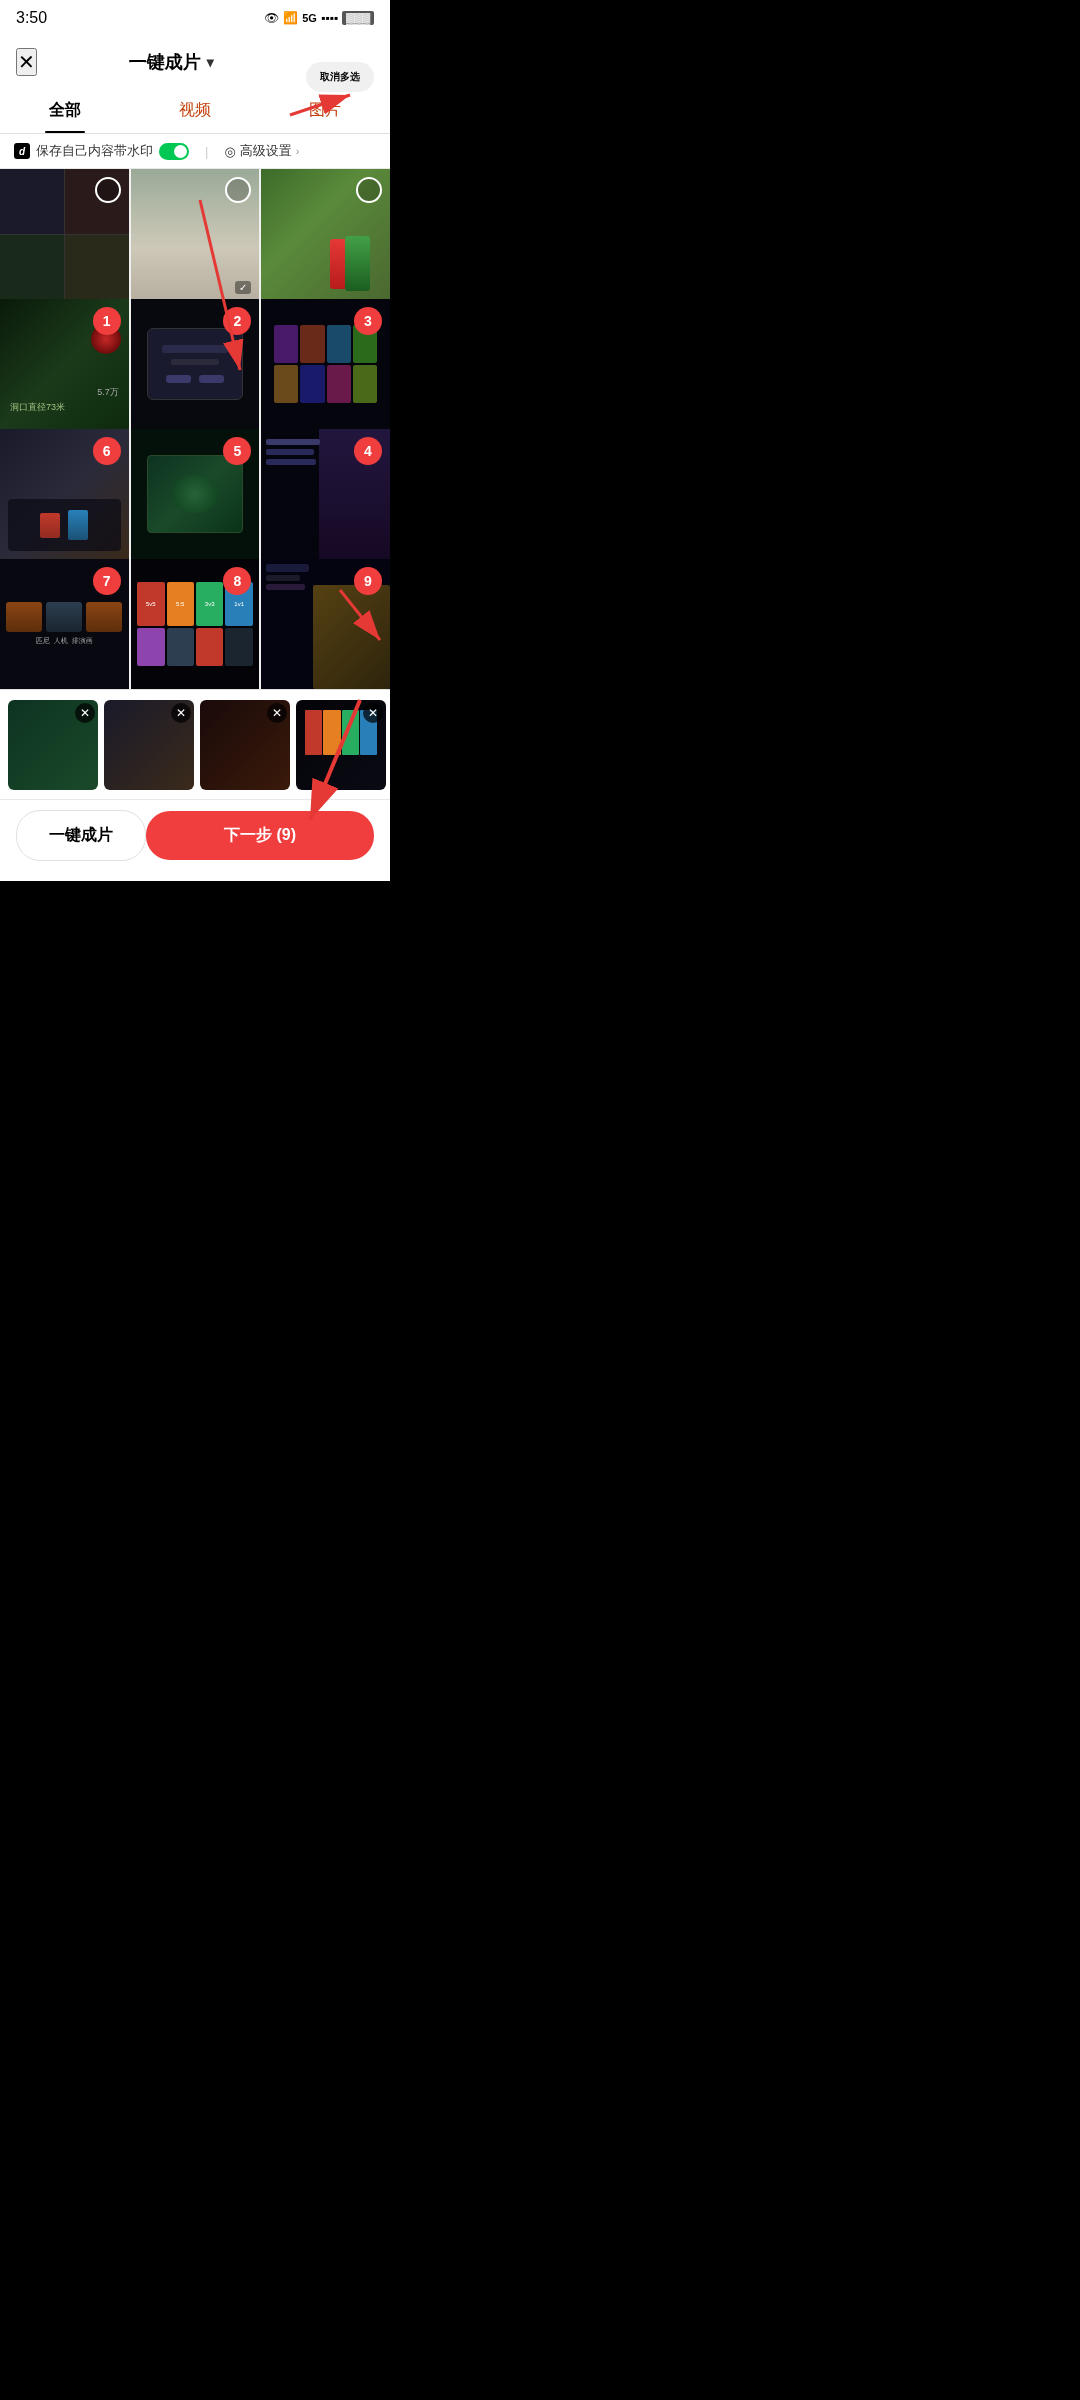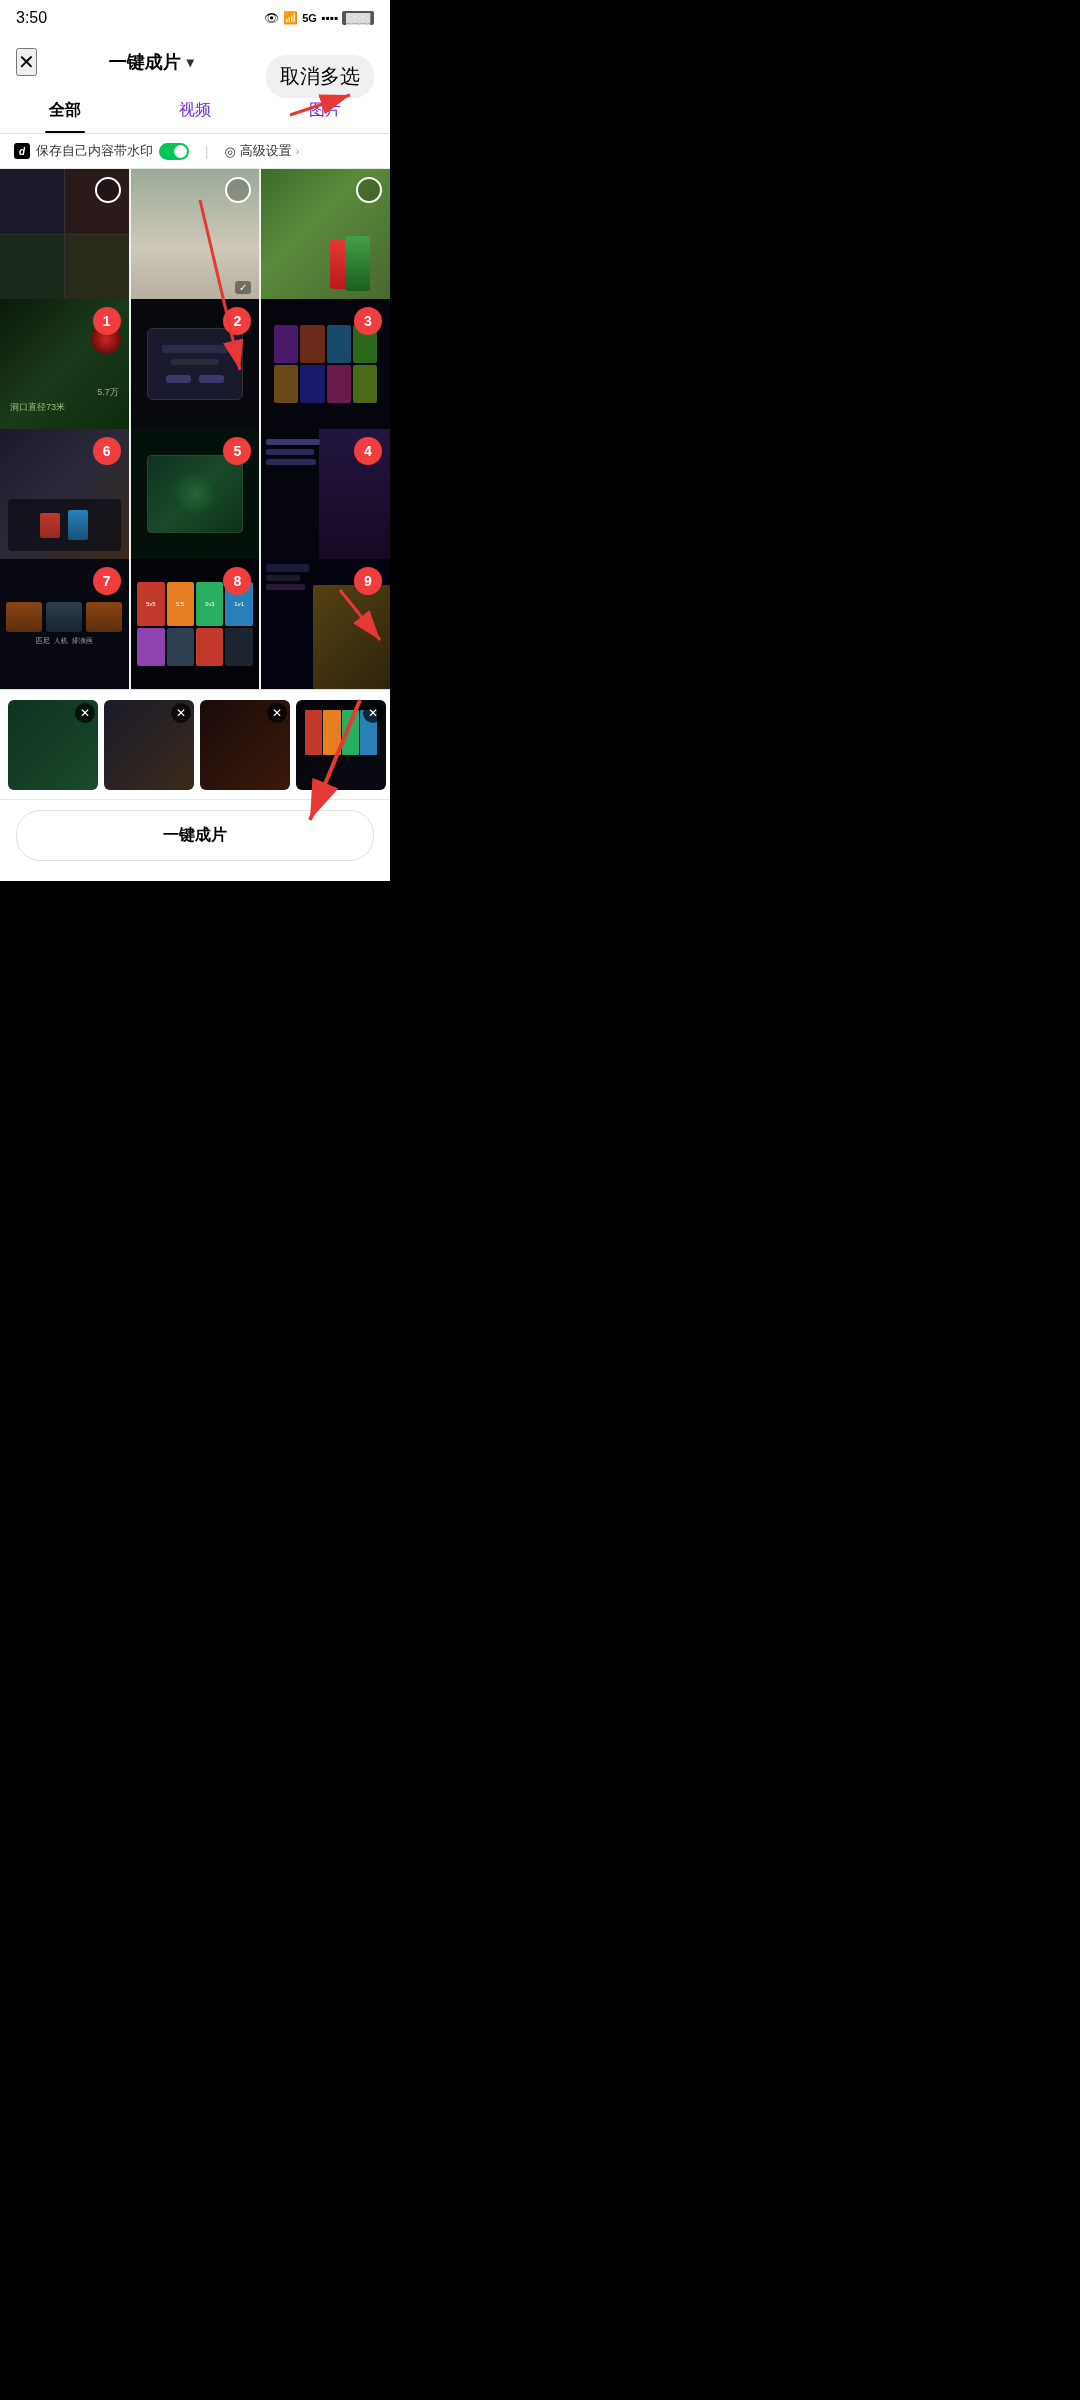--- a/index.html
+++ b/index.html
@@ -38,37 +38,37 @@
       gap: 6px;
       font-size: 18px;
       font-weight: 600;
     }
     .header-title-arrow { font-size: 14px; color: #333; }
     .header-cancel-btn {
       background: #f0f0f0;
       border: none;
       border-radius: 20px;
       padding: 8px 14px;
-      font-size: 20px;
-      font-weight: 400;
+      font-size: 10px;
+      font-weight: 700;
       cursor: pointer;
       margin-top: 29px;
     }
 
     .tabs {
       background: #fff;
       display: flex;
       border-bottom: 1px solid #e0e0e0;
     }
     .tab {
       flex: 1;
       text-align: center;
       padding: 12px 0;
       font-size: 16px;
-      color: #6d28d9;
+      color: #c2410c;
       cursor: pointer;
       position: relative;
     }
     .tab.active {
       color: #000;
       font-weight: 600;
     }
     .tab.active::after {
       content: '';
       position: absolute;
@@ -493,20 +493,21 @@
       <div style="background:#27ae60;border-radius:1px;"></div>
       <div style="background:#2980b9;border-radius:1px;"></div>
     </div>
     <div class="selected-thumb-remove">✕</div>
   </div>
 
 </div>
 
 <div class="action-bar">
   <button class="btn-auto-edit">一键成片</button>
+  <button class="btn-next">下一步 (9)</button>
 </div>
 
 <svg style="position:fixed;top:0;left:0;width:390px;height:866px;pointer-events:none;z-index:100;" viewBox="0 0 390 866">
 
   <defs>
     <marker id="arrowhead" markerWidth="10" markerHeight="7" refX="10" refY="3.5" orient="auto">
       <polygon points="0 0, 10 3.5, 0 7" fill="#e53935"></polygon>
     </marker>
     <marker id="arrowhead2" markerWidth="10" markerHeight="7" refX="0" refY="3.5" orient="auto-start-reverse">
       <polygon points="0 0, 10 3.5, 0 7" fill="#e53935"></polygon>

